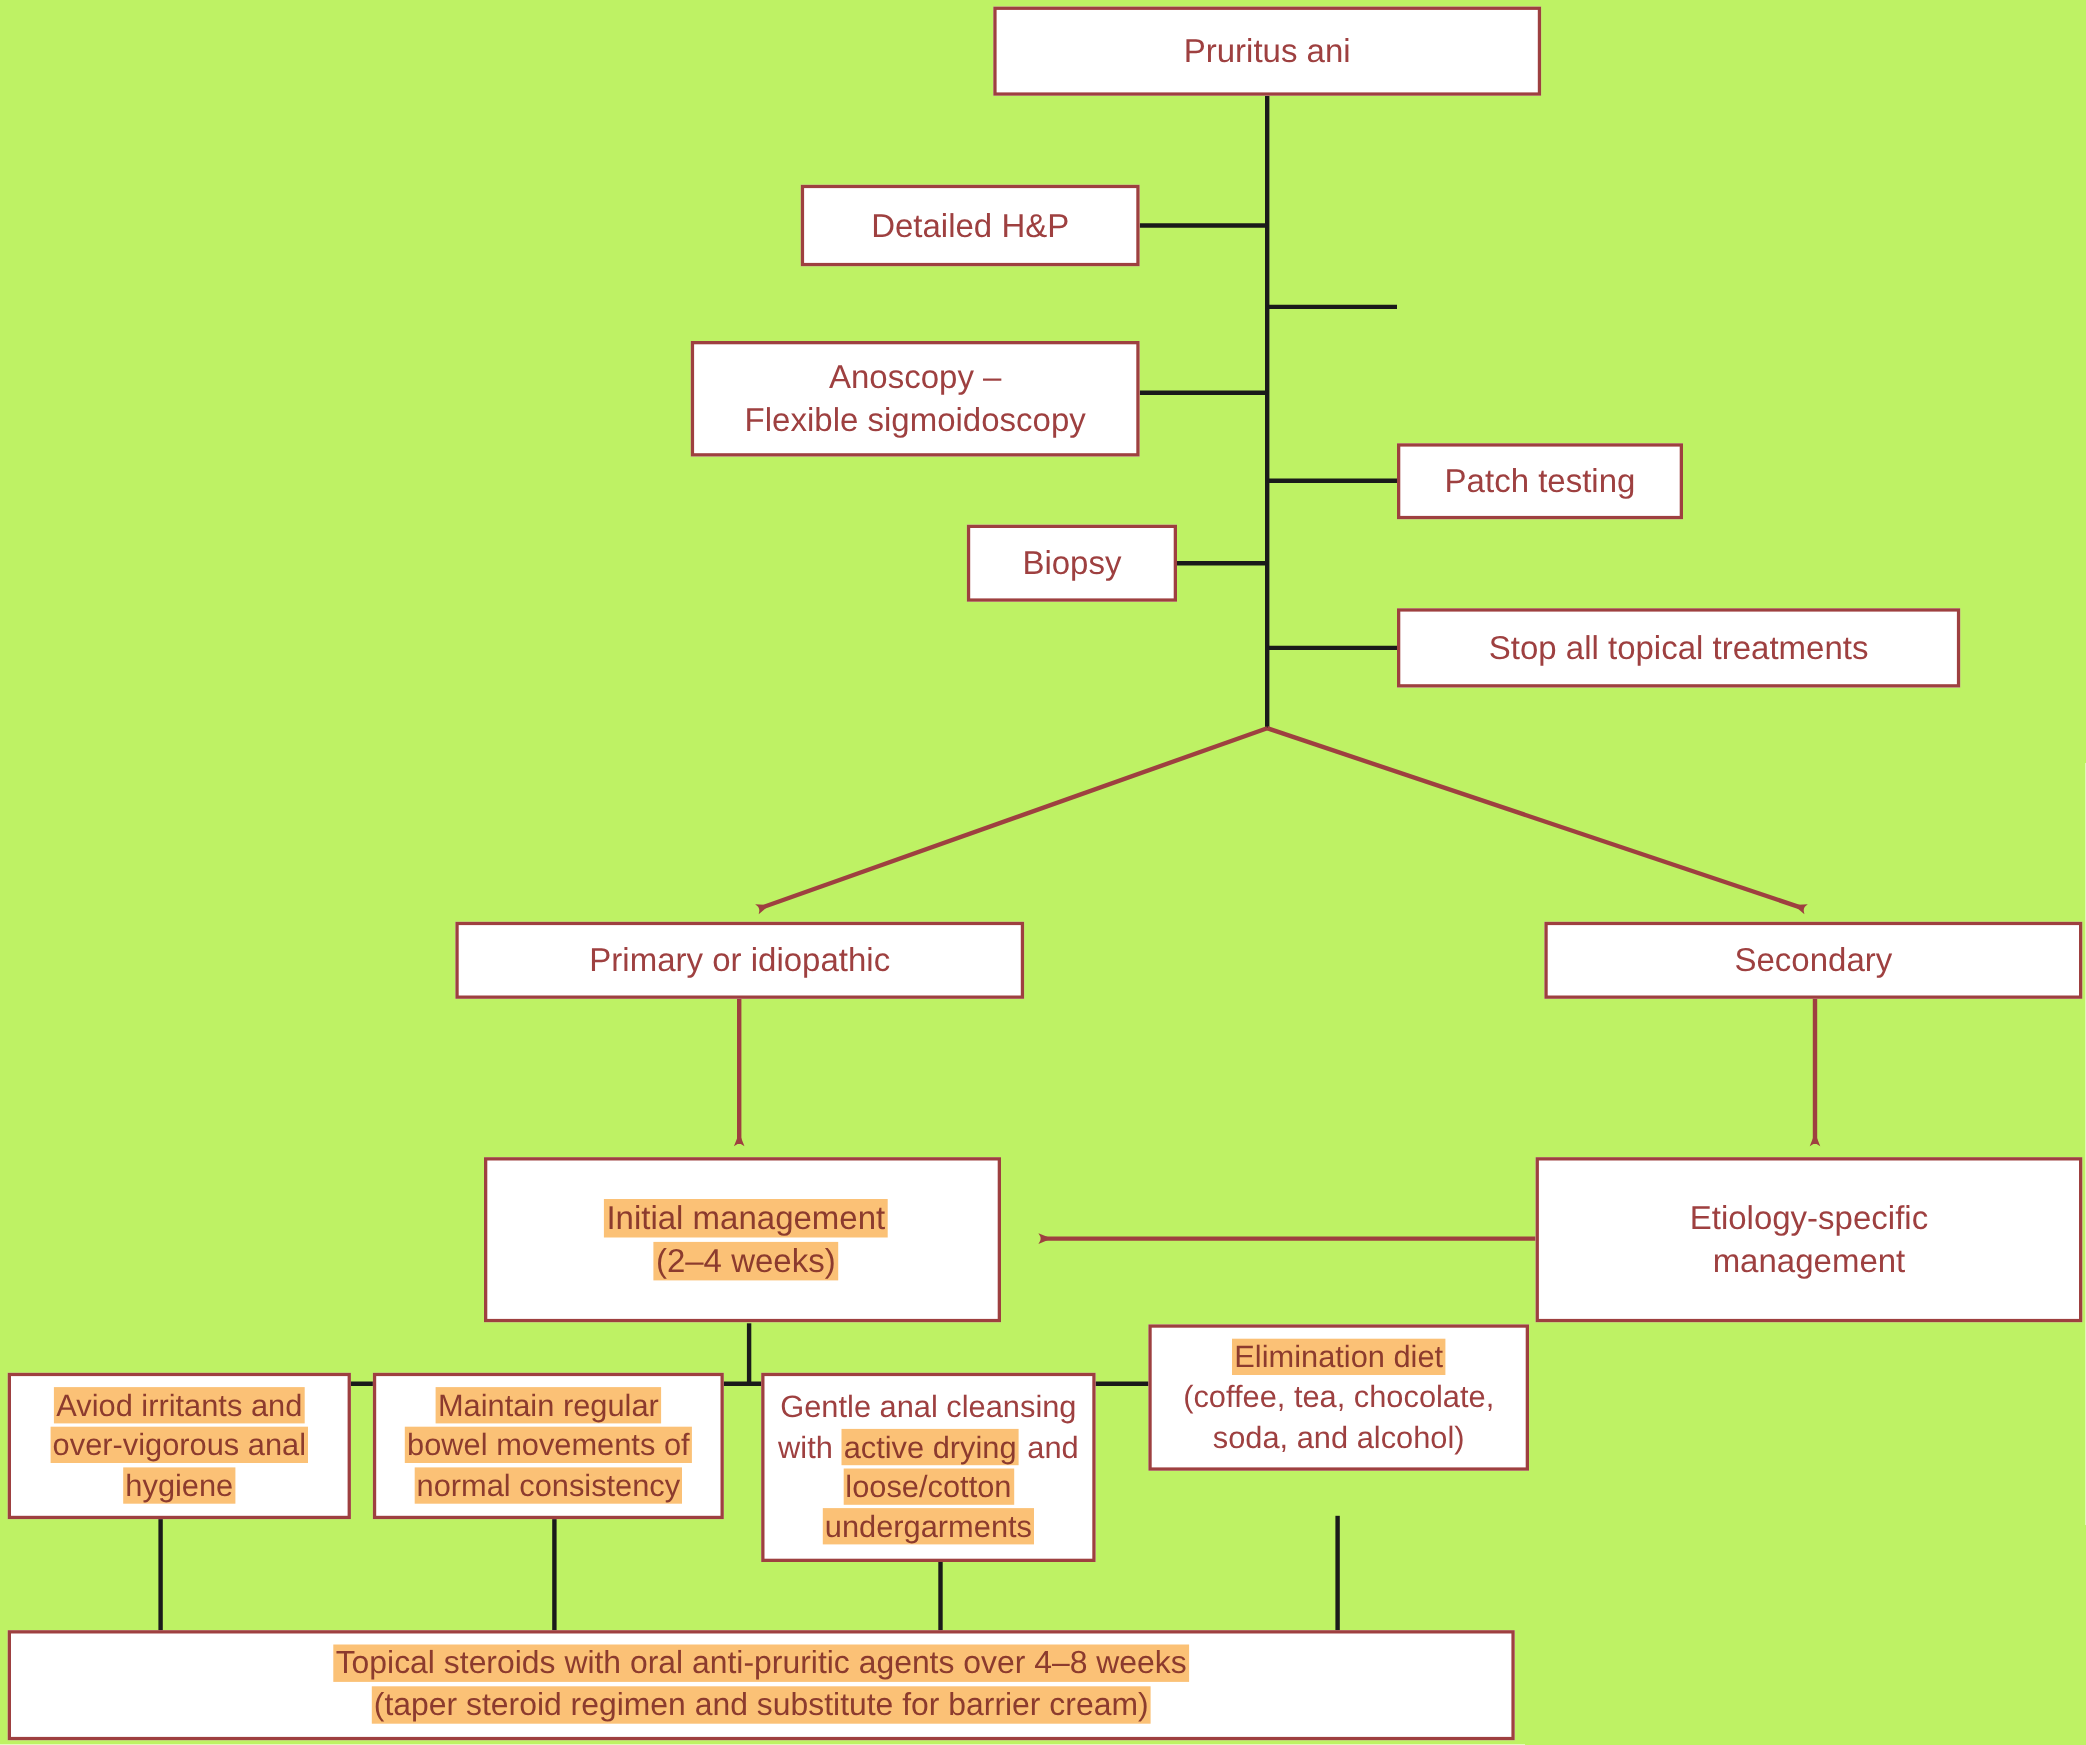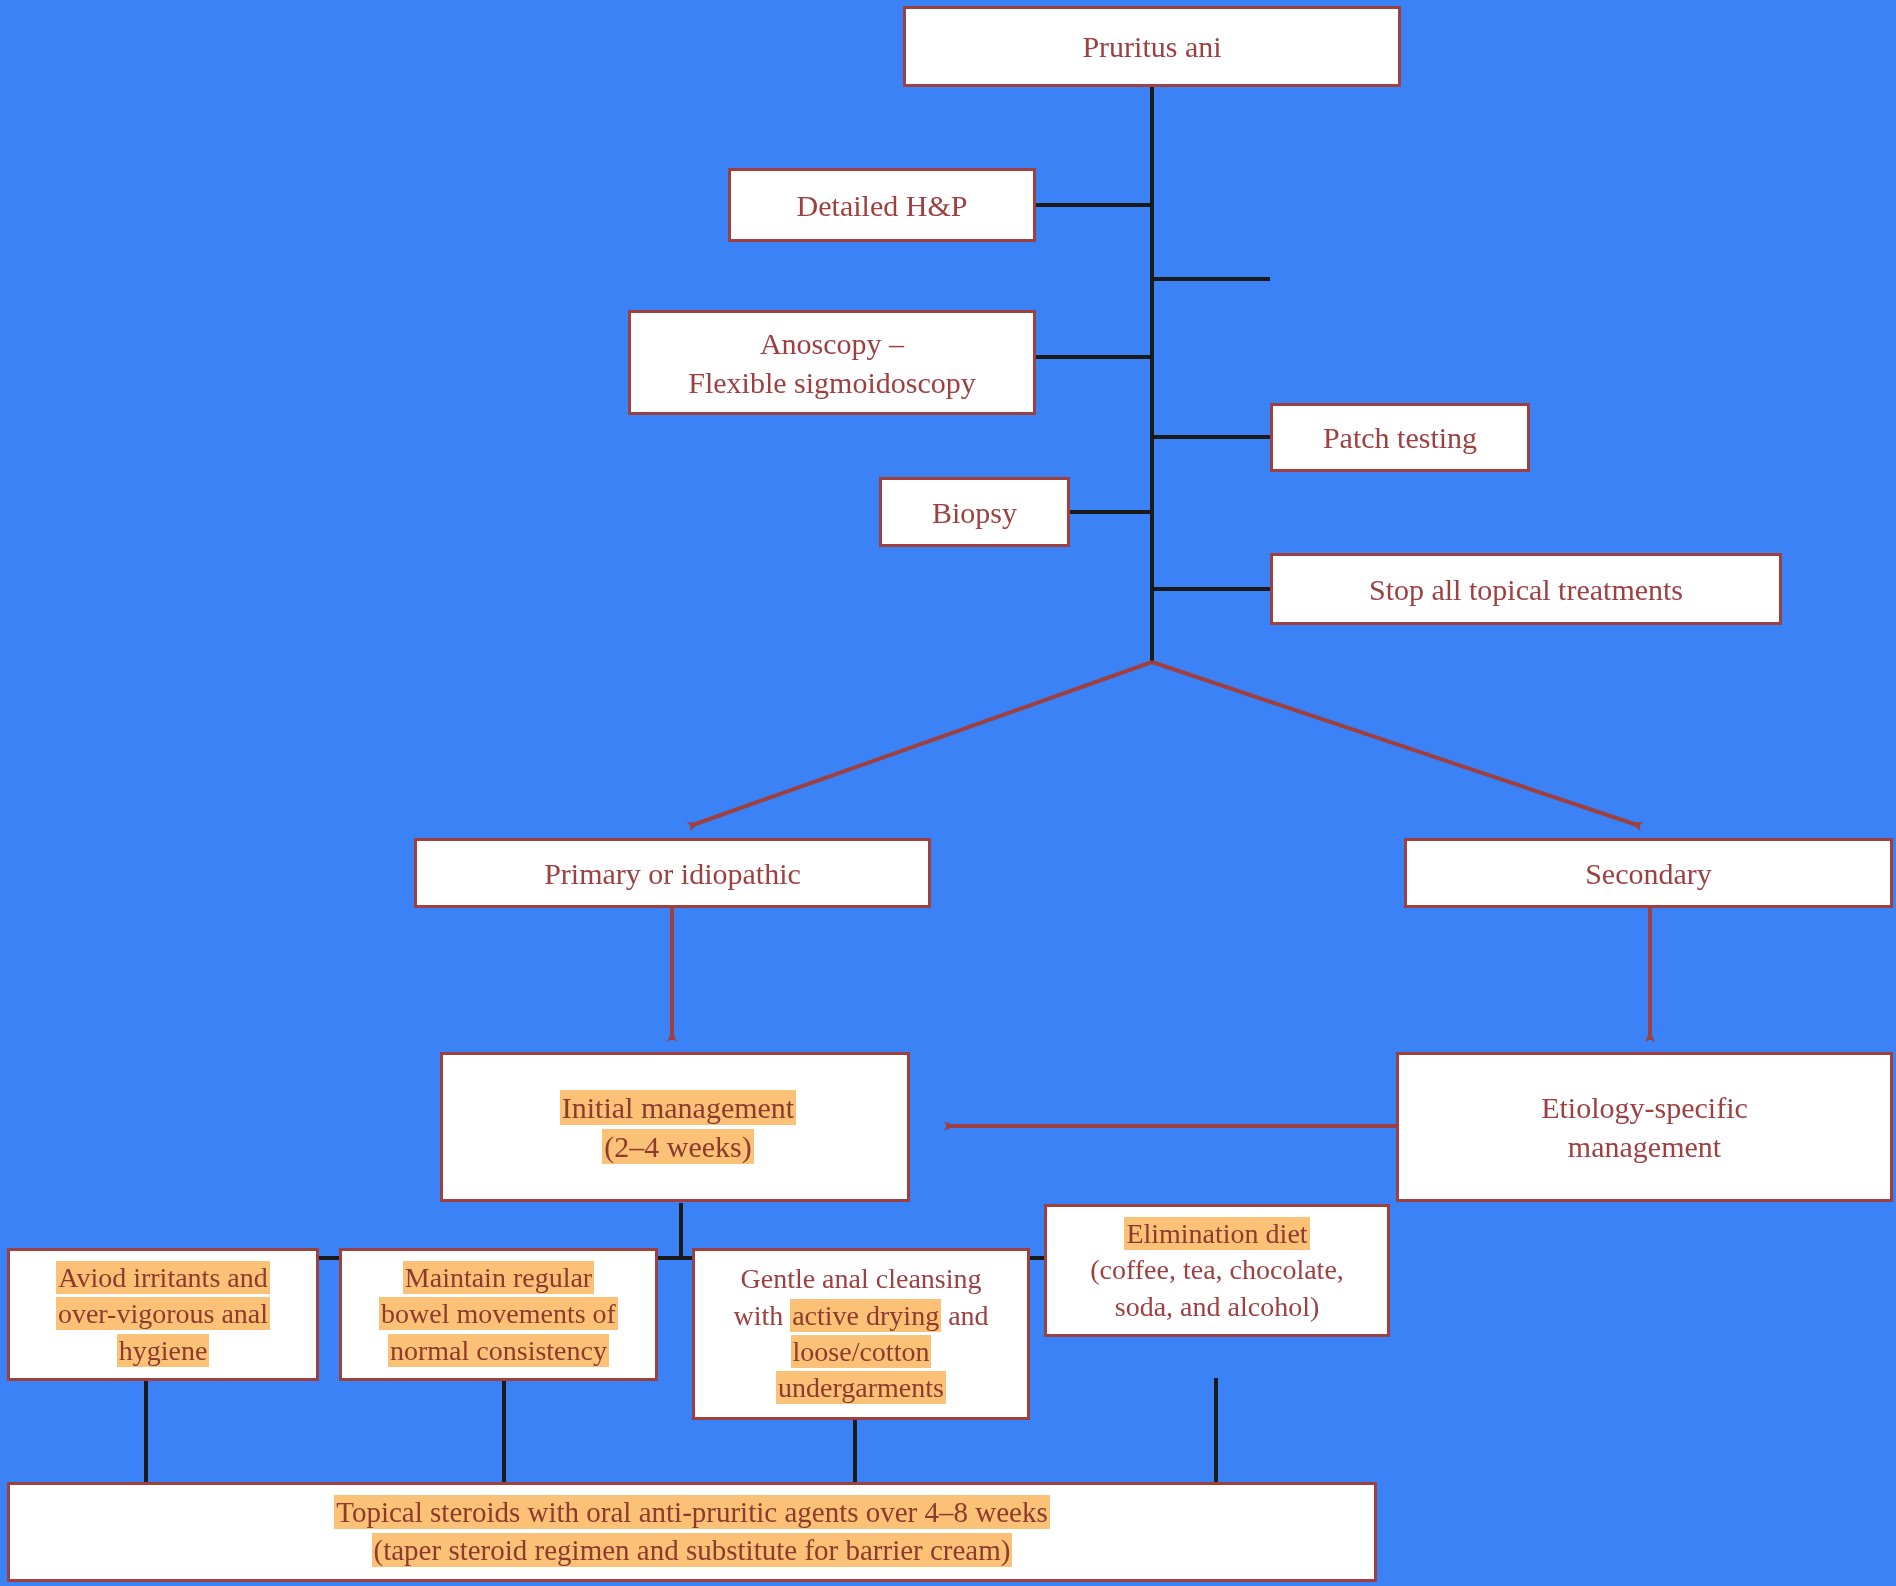--- a/index.html
+++ b/index.html
@@ -7,23 +7,22 @@
     padding: 0;
     background: #ffffff;
   }
   body {
     font-family: "Liberation Sans", sans-serif;
   }
   #canvas {
     position: relative;
     width: 1896px;
     height: 1586px;
-    background: #3b82f6;
+    background: #bef264;
     overflow: hidden;
-    font-family: Liberation Serif, serif;
   }
   svg.edges {
     position: absolute;
     left: 0;
     top: 0;
     width: 1896px;
     height: 1586px;
     pointer-events: none;
   }
   .node {
@@ -155,21 +154,21 @@
   </div>
 
   <div class="node highlighted" style="left:339px; top:1248px; width:319px; height:133px; font-size:28px;">
     <span class="txt">
       <span class="hl">Maintain regular</span><br>
       <span class="hl">bowel movements of</span><br>
       <span class="hl">normal consistency</span>
     </span>
   </div>
 
-  <div class="node" style="left:692px; top:1248px; width:338px; height:172px; font-size:28px;">
+  <div class="node" style="left:692px; top:1248px; width:304px; height:172px; font-size:28px;">
     <span class="txt">
       <span>Gentle anal cleansing</span><br>
       <span>with </span><span class="hl">active drying</span><span> and</span><br>
       <span class="hl">loose/cotton</span><br>
       <span class="hl">undergarments</span>
     </span>
   </div>
 
   <div class="node" style="left:1044px; top:1204px; width:346px; height:133px; font-size:28px;">
     <span class="txt">

